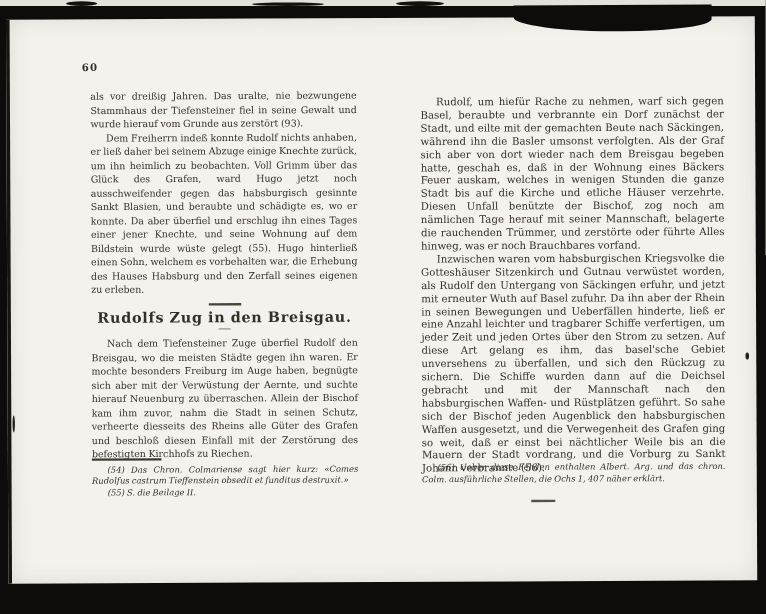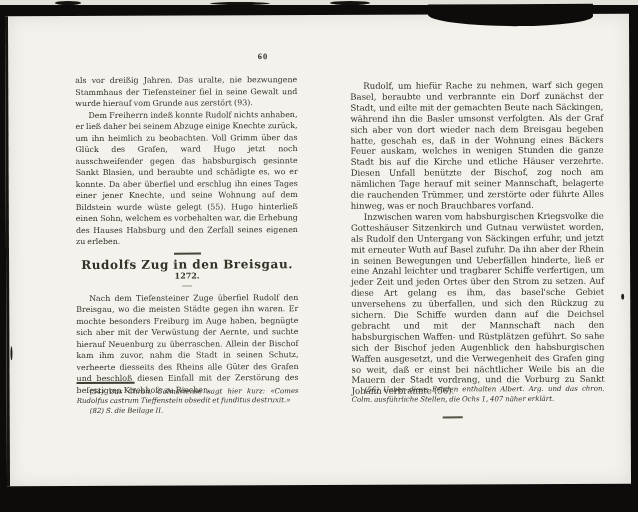--- a/index.html
+++ b/index.html
@@ -34,22 +34,22 @@
     position: absolute; left: 420px; top: -10px; width: 165px; height: 22px;
     background: #0d0c0a; border-radius: 0 0 45% 55%;
   }
   .edge-fleck {
     position: absolute; background: #22201a; border-radius: 50%;
   }
   .fleck-1 { left: 612px; top: 280px; width: 3px; height: 6px; }
   .fleck-2 { left: 1px;  top: 330px; width: 2px; height: 14px; }
 
   .pagenum {
-    position: absolute; width: 200px; text-align: right;
-    font-size: 8.5px; font-weight: bold; letter-spacing: 1px; font-family: Liberation Serif, serif;
+    position: absolute; width: 200px; text-align: left;
+    font-size: 8.5px; font-weight: bold; letter-spacing: 1px;
   }
   .pagenum-left  { left: 60px;  top: 36px; }
   .pagenum-right { left: 342px; top: 42px; }
 
   .col { position: absolute; text-align: justify; }
   .col-left  { left: 67px;  top: 59px; width: 222px; font-size: 7.9px; line-height: 11.5px; }
   .col-right { left: 342px; top: 66px; width: 253px; font-size: 8.5px; line-height: 10.9px; }
   .col p { margin: 0; word-spacing: -0.4px; }
   .indent { text-indent: 13px; }
 
@@ -99,30 +99,29 @@
   <div class="edge-fleck fleck-2"></div>
 
   <div class="pagenum pagenum-left">60</div>
 
   <div class="col col-left">
     <p>als vor dreißig Jahren. Das uralte, nie bezwungene Stammhaus der Tiefensteiner fiel in seine Gewalt und wurde hierauf vom Grunde aus zerstört (93).</p>
     <p class="indent">Dem Freiherrn indeß konnte Rudolf nichts anhaben, er ließ daher bei seinem Abzuge einige Knechte zurück, um ihn heimlich zu beobachten. Voll Grimm über das Glück des Grafen, ward Hugo jetzt noch ausschweifender gegen das habsburgisch gesinnte Sankt Blasien, und beraubte und schädigte es, wo er konnte. Da aber überfiel und erschlug ihn eines Tages einer jener Knechte, und seine Wohnung auf dem Bildstein wurde wüste gelegt (55). Hugo hinterließ einen Sohn, welchem es vorbehalten war, die Erhebung des Hauses Habsburg und den Zerfall seines eigenen zu erleben.</p>
 
     <div class="section-rule"></div>
     <p class="section-heading">Rudolfs Zug in den Breisgau.</p>
-    <p class="section-year">1272.</p>
     <div class="year-dash"></div>
 
     <p class="indent">Nach dem Tiefensteiner Zuge überfiel Rudolf den Breisgau, wo die meisten Städte gegen ihn waren. Er mochte besonders Freiburg im Auge haben, begnügte sich aber mit der Verwüstung der Aernte, und suchte hierauf Neuenburg zu überraschen. Allein der Bischof kam ihm zuvor, nahm die Stadt in seinen Schutz, verheerte diesseits des Rheins alle Güter des Grafen und beschloß diesen Einfall mit der Zerstörung des befestigten Kirchhofs zu Riechen.</p>
   </div>
 
   <div class="footnotes-left">
     <div class="fn-sep"></div>
     <p class="fn">(54) Das Chron. Colmariense sagt hier kurz: «Comes Rudolfus castrum Tieffenstein obsedit et funditus destruxit.»</p>
-    <p class="fn">(82) S. die Beilage II.</p>
+    <p class="fn">(55) S. die Beilage II.</p>
   </div>
 
 
   <div class="col col-right">
     <p class="indent">Rudolf, um hiefür Rache zu nehmen, warf sich gegen Basel, beraubte und verbrannte ein Dorf zunächst der Stadt, und eilte mit der gemachten Beute nach Säckingen, während ihn die Basler umsonst verfolgten. Als der Graf sich aber von dort wieder nach dem Breisgau begeben hatte, geschah es, daß in der Wohnung eines Bäckers Feuer auskam, welches in wenigen Stunden die ganze Stadt bis auf die Kirche und etliche Häuser verzehrte. Diesen Unfall benützte der Bischof, zog noch am nämlichen Tage herauf mit seiner Mannschaft, belagerte die rauchenden Trümmer, und zerstörte oder führte Alles hinweg, was er noch Brauchbares vorfand.</p>
     <p class="indent">Inzwischen waren vom habsburgischen Kriegsvolke die Gotteshäuser Sitzenkirch und Gutnau verwüstet worden, als Rudolf den Untergang von Säckingen erfuhr, und jetzt mit erneuter Wuth auf Basel zufuhr. Da ihn aber der Rhein in seinen Bewegungen und Ueberfällen hinderte, ließ er eine Anzahl leichter und tragbarer Schiffe verfertigen, um jeder Zeit und jeden Ortes über den Strom zu setzen. Auf diese Art gelang es ihm, das basel'sche Gebiet unversehens zu überfallen, und sich den Rückzug zu sichern. Die Schiffe wurden dann auf die Deichsel gebracht und mit der Mannschaft nach den habsburgischen Waffen- und Rüstplätzen geführt. So sahe sich der Bischof jeden Augenblick den habsburgischen Waffen ausgesetzt, und die Verwegenheit des Grafen ging so weit, daß er einst bei nächtlicher Weile bis an die Mauern der Stadt vordrang, und die Vorburg zu Sankt Johann verbrannte (56).</p>
   </div>
 
   <div class="footnotes-right">
     <p class="fn">(56) Ueber diese Fehden enthalten Albert. Arg. und das chron. Colm. ausführliche Stellen, die Ochs 1, 407 näher erklärt.</p>

